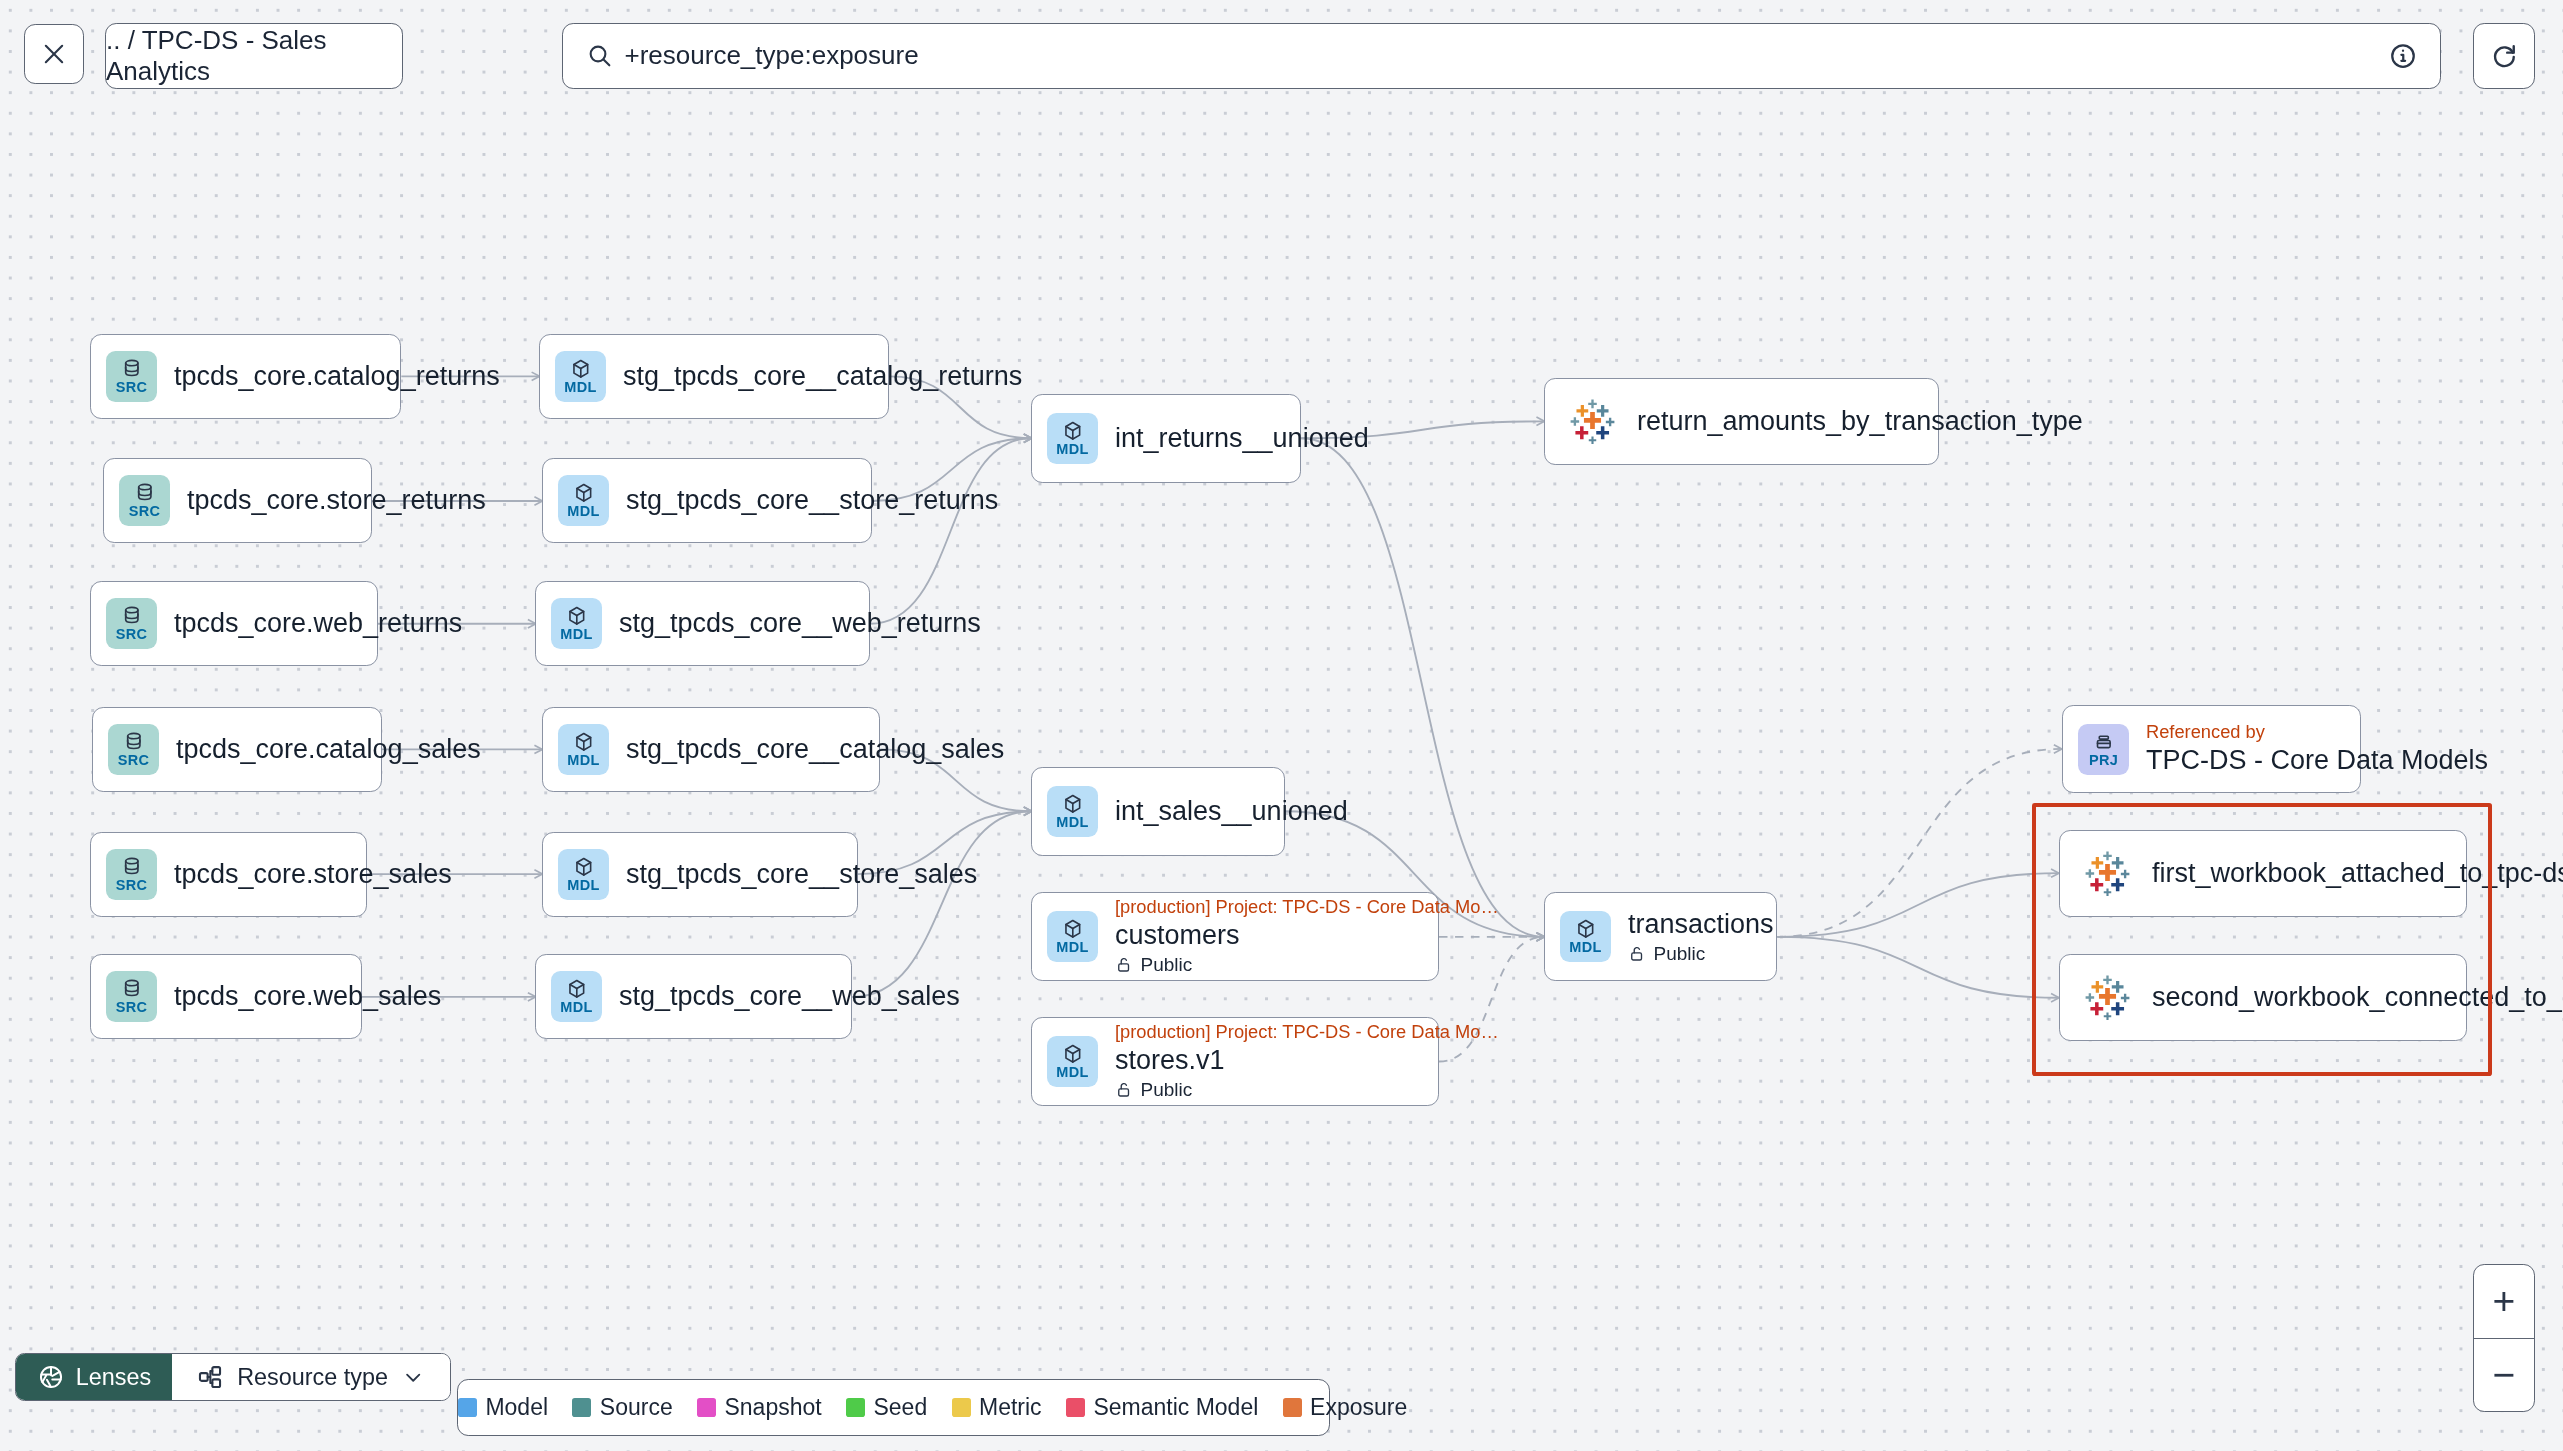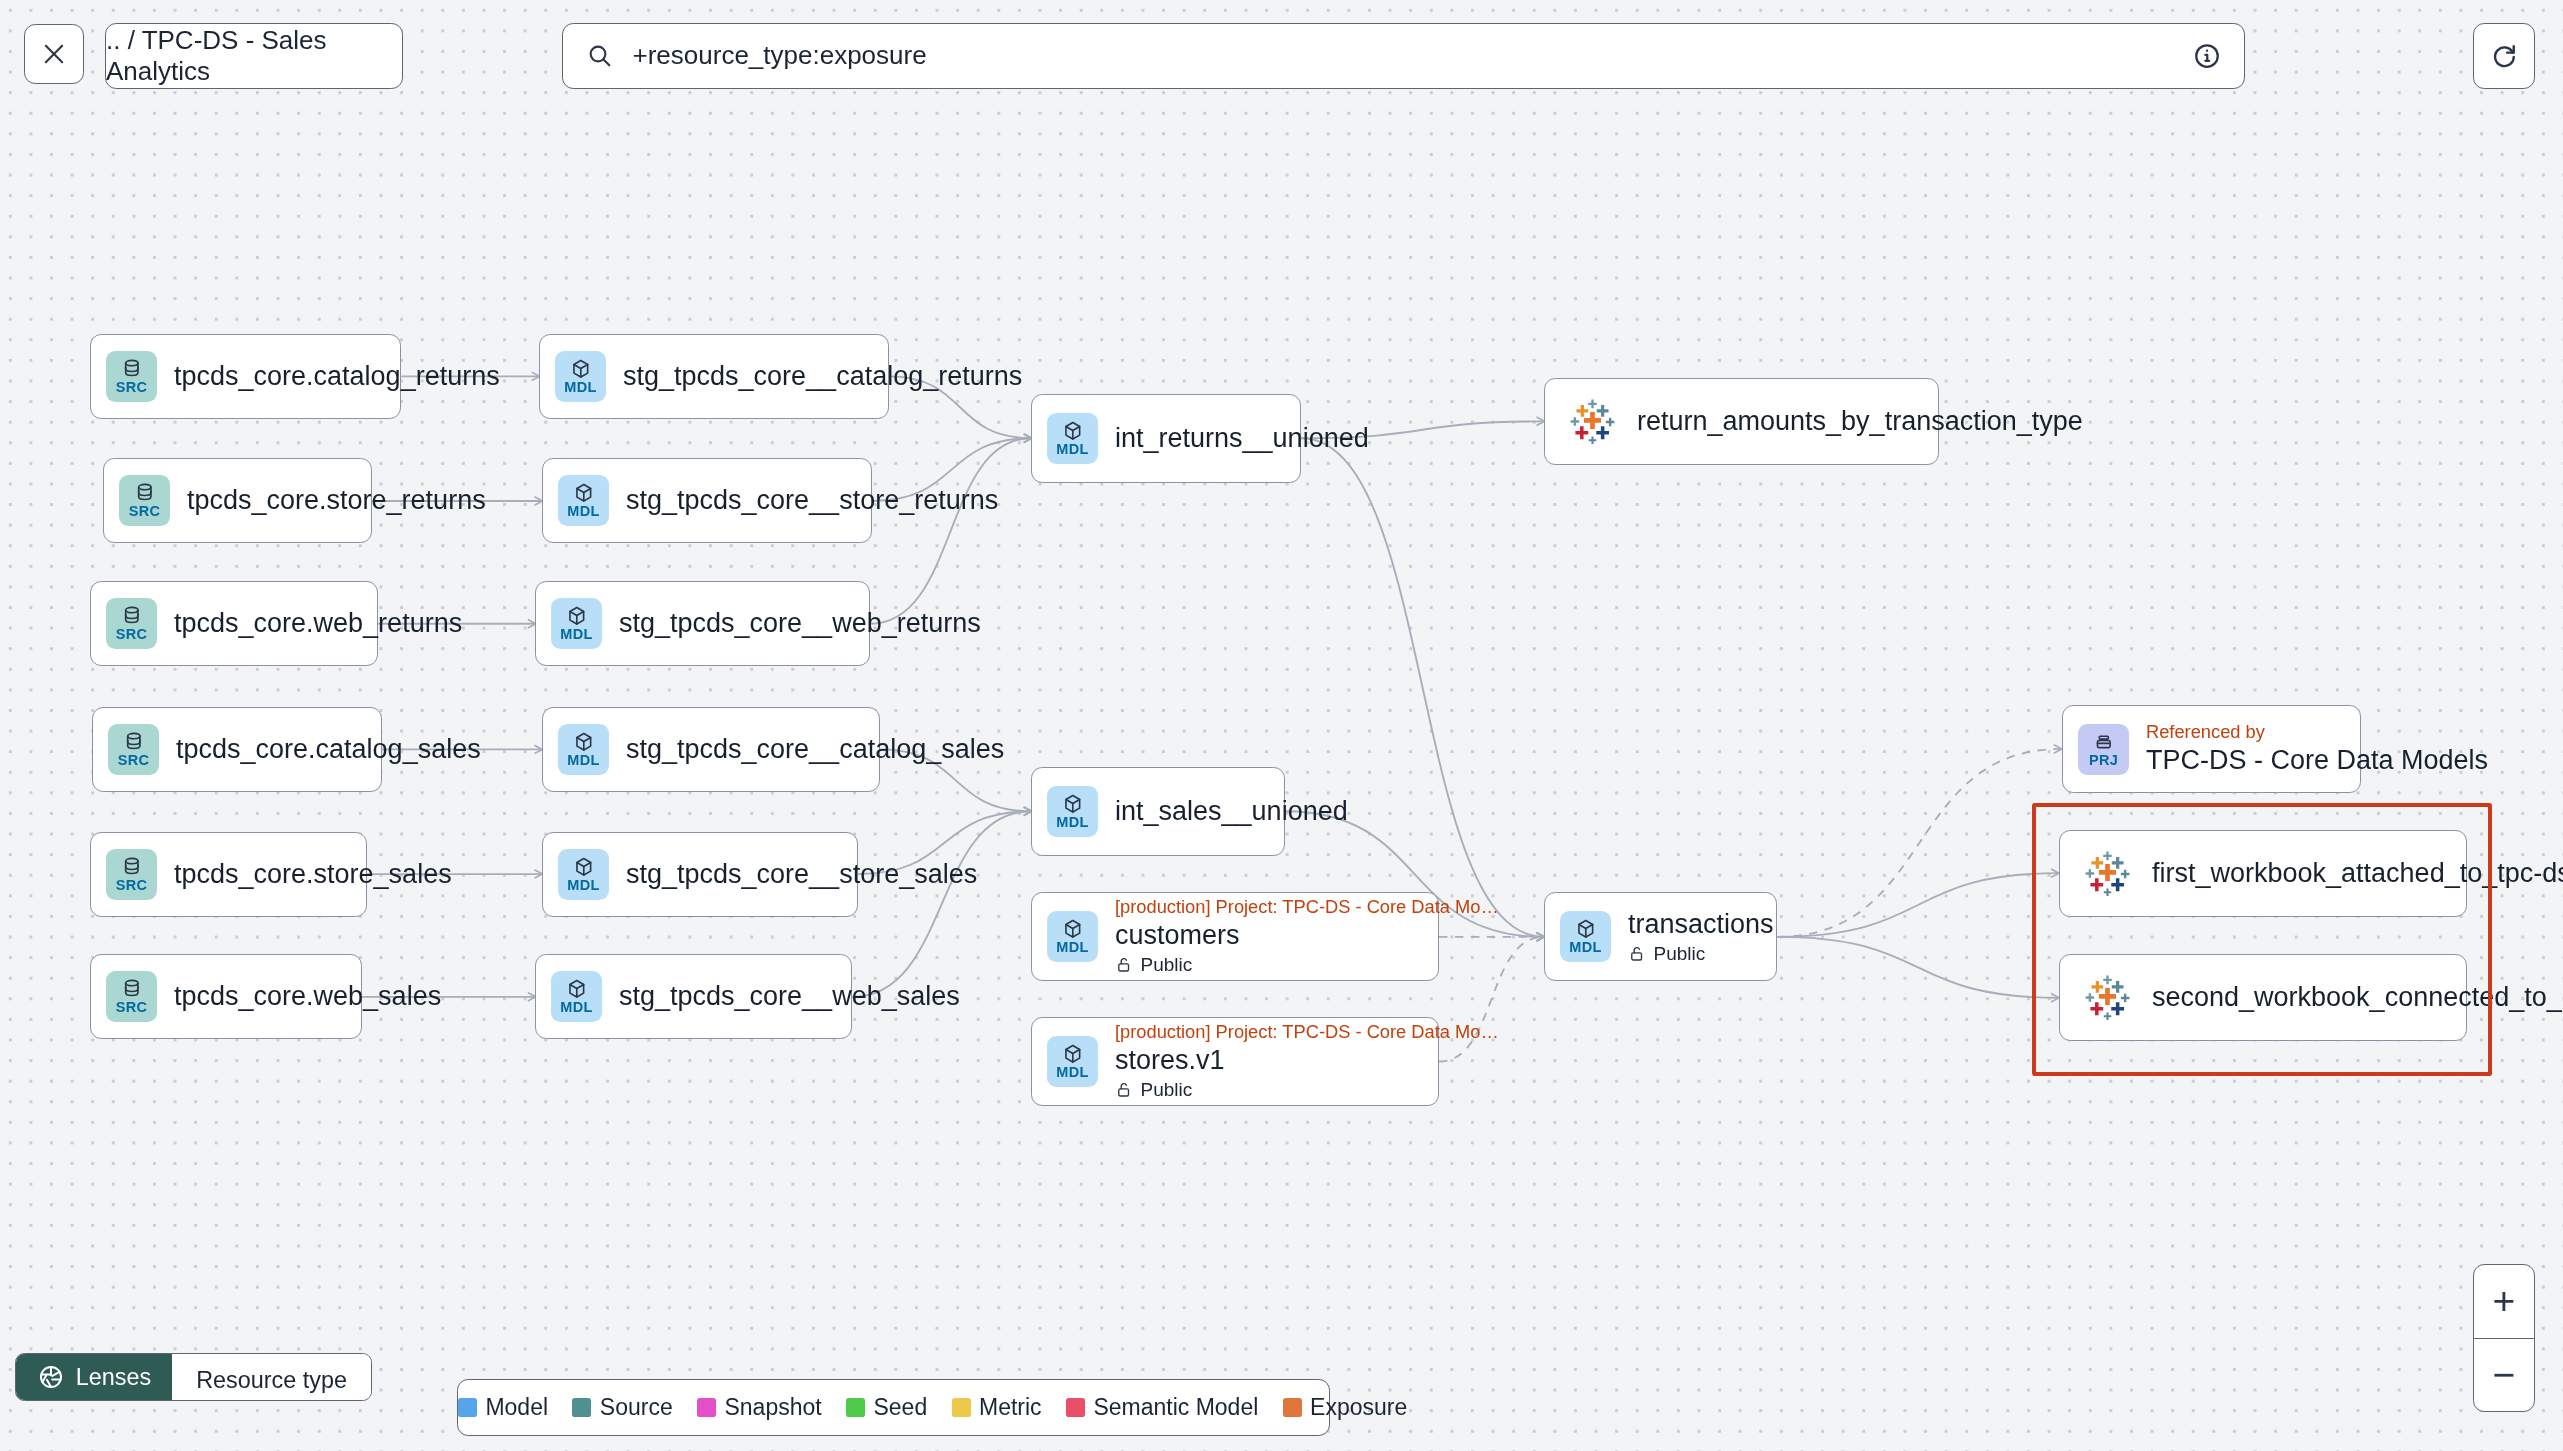--- a/index.html
+++ b/index.html
@@ -12,21 +12,21 @@
     color:#1b2535;
   }
   
   .chip{
     position:absolute;background:#fff;border:1.9px solid #5d6573;border-radius:11.2px;
     box-sizing:border-box;display:flex;align-items:center;justify-content:center;
   }
   .icon-btn{cursor:pointer;}
   #close-btn{left:24.4px;top:24.4px;width:60px;height:60px;}
   #breadcrumb-chip{left:105px;top:22.5px;width:298px;height:66px;font-size:26px;}
-  #search-bar{left:562px;top:22.5px;width:1683px;height:66px;justify-content:flex-start;padding:0 22.5px;gap:17px;}
+  #search-bar{left:562px;top:22.5px;width:1879px;height:66px;justify-content:flex-start;padding:0 22.5px;gap:9px;}
   #search-input{border:none;outline:none;flex:1;font-size:26px;font-family:inherit;color:#1b2535;background:transparent;}
   #refresh-btn{left:2473px;top:22.5px;width:62px;height:66px;}
   svg.ic{display:block;}
   .stroke{fill:none;stroke:#2b3648;stroke-width:1.8;stroke-linecap:round;stroke-linejoin:round;}
   
   #edge-svg{position:absolute;left:0;top:0;width:2563px;height:1451px;}
   .node{
     position:absolute;background:#fff;border:1.9px solid #8a92a3;border-radius:11.2px;
     box-sizing:border-box;display:flex;align-items:center;padding:0 19px 0 15px;gap:17px;cursor:pointer;
   }
@@ -43,21 +43,21 @@
   .node .meta{font-size:18.3px;white-space:nowrap;color:#c2410c;}
   .node .access{display:flex;align-items:center;gap:7.5px;font-size:19px;color:#1b2535;margin-top:1.9px;}
   .node.exposure{padding-left:24.4px;gap:20.6px;}
   #highlight-box{position:absolute;border:4.7px solid #cb3a1b;border-radius:2.8px;box-sizing:border-box;}
   
   #lenses-control{
     position:absolute;left:15px;top:1353px;height:48px;border:1.9px solid #5d6573;border-radius:9.4px;
     display:flex;overflow:hidden;box-sizing:border-box;background:#fff;
   }
   #lenses-btn{background:#2e5c55;color:#fff;display:flex;align-items:center;gap:11.2px;padding:0 20.6px;font-size:23.4px;cursor:pointer;}
-  #resource-type-btn{display:flex;align-items:center;gap:13px;padding:0 24.4px;font-size:23.4px;cursor:pointer;background:#fff;flex-direction:column;}
+  #resource-type-btn{display:flex;align-items:center;gap:13px;padding:0 24.4px;font-size:23.4px;cursor:pointer;background:#fff;}
   #legend-box{
     position:absolute;left:457px;top:1379px;width:873px;height:57px;background:#fff;
     border:1.9px solid #5d6573;border-radius:11.2px;box-sizing:border-box;
     display:flex;align-items:center;justify-content:flex-start;gap:24.4px;font-size:23px;
   }
   .legend-item{display:flex;align-items:center;gap:8.4px;white-space:nowrap;}
   .legend-swatch{width:19px;height:19px;border-radius:2.8px;flex:0 0 auto;}
   #zoom-control{
     position:absolute;left:2473px;top:1264px;width:62px;height:148px;background:#fff;
     border:1.9px solid #5d6573;border-radius:11.2px;box-sizing:border-box;display:flex;flex-direction:column;

